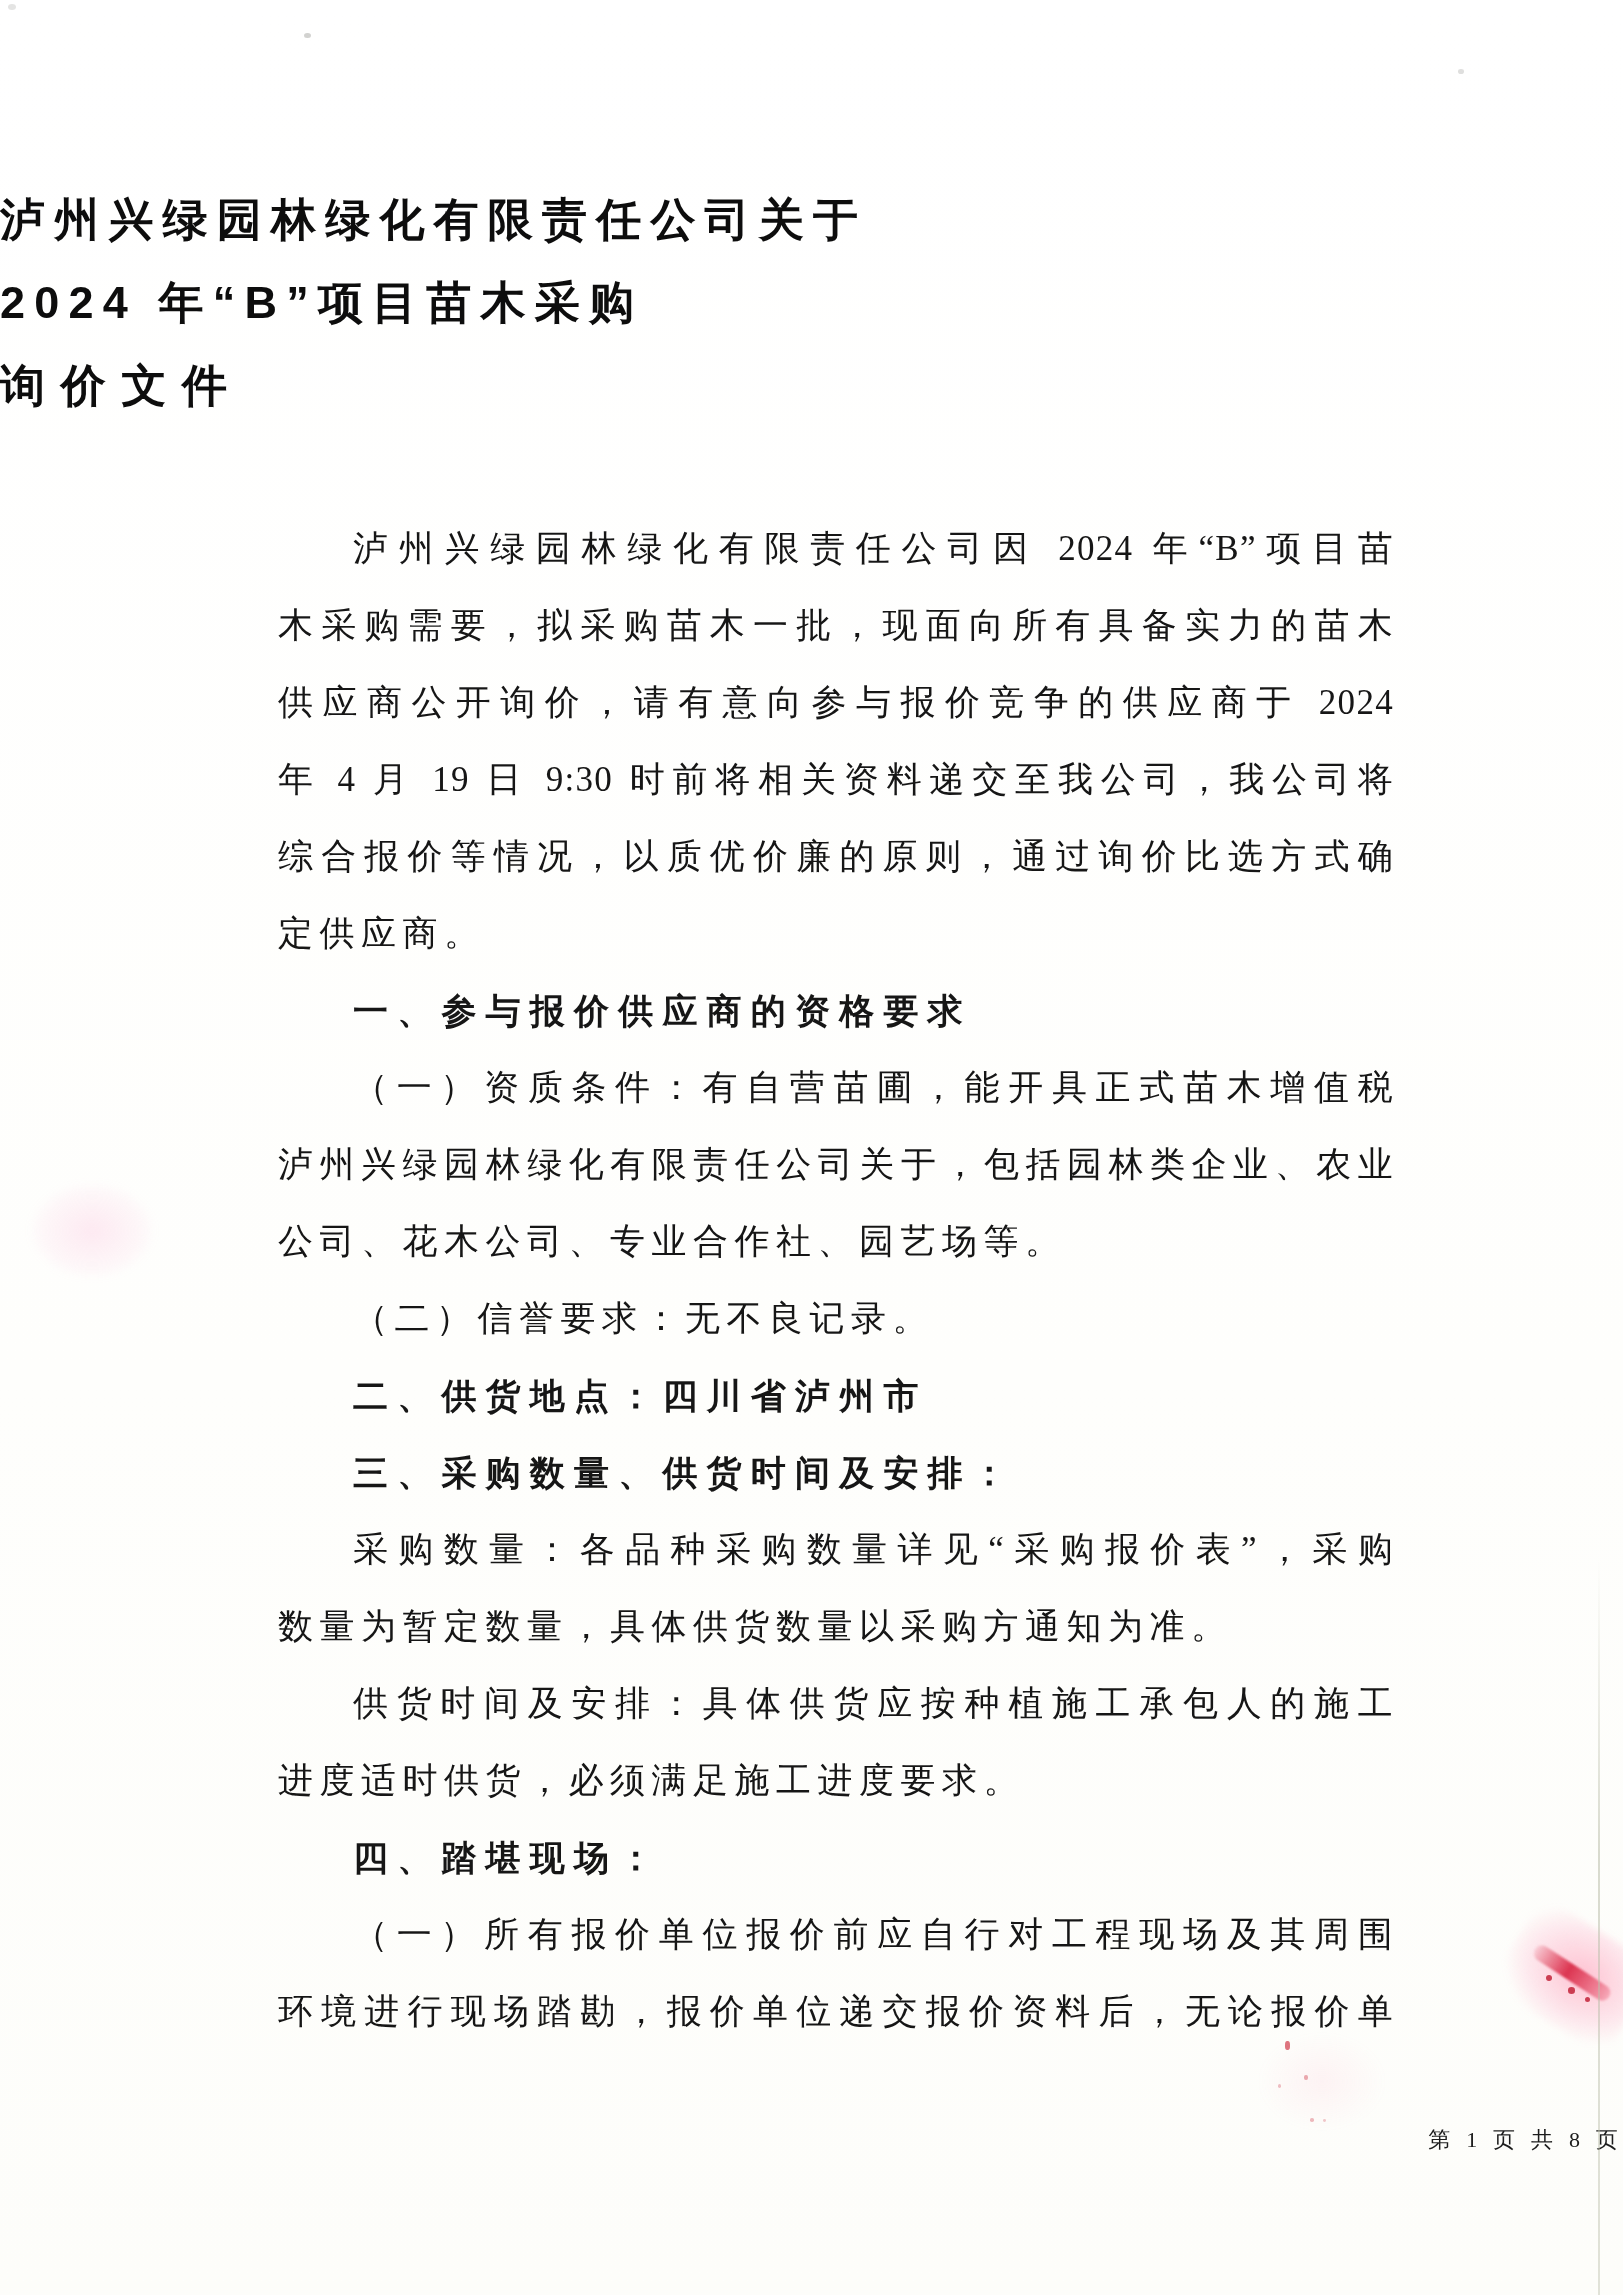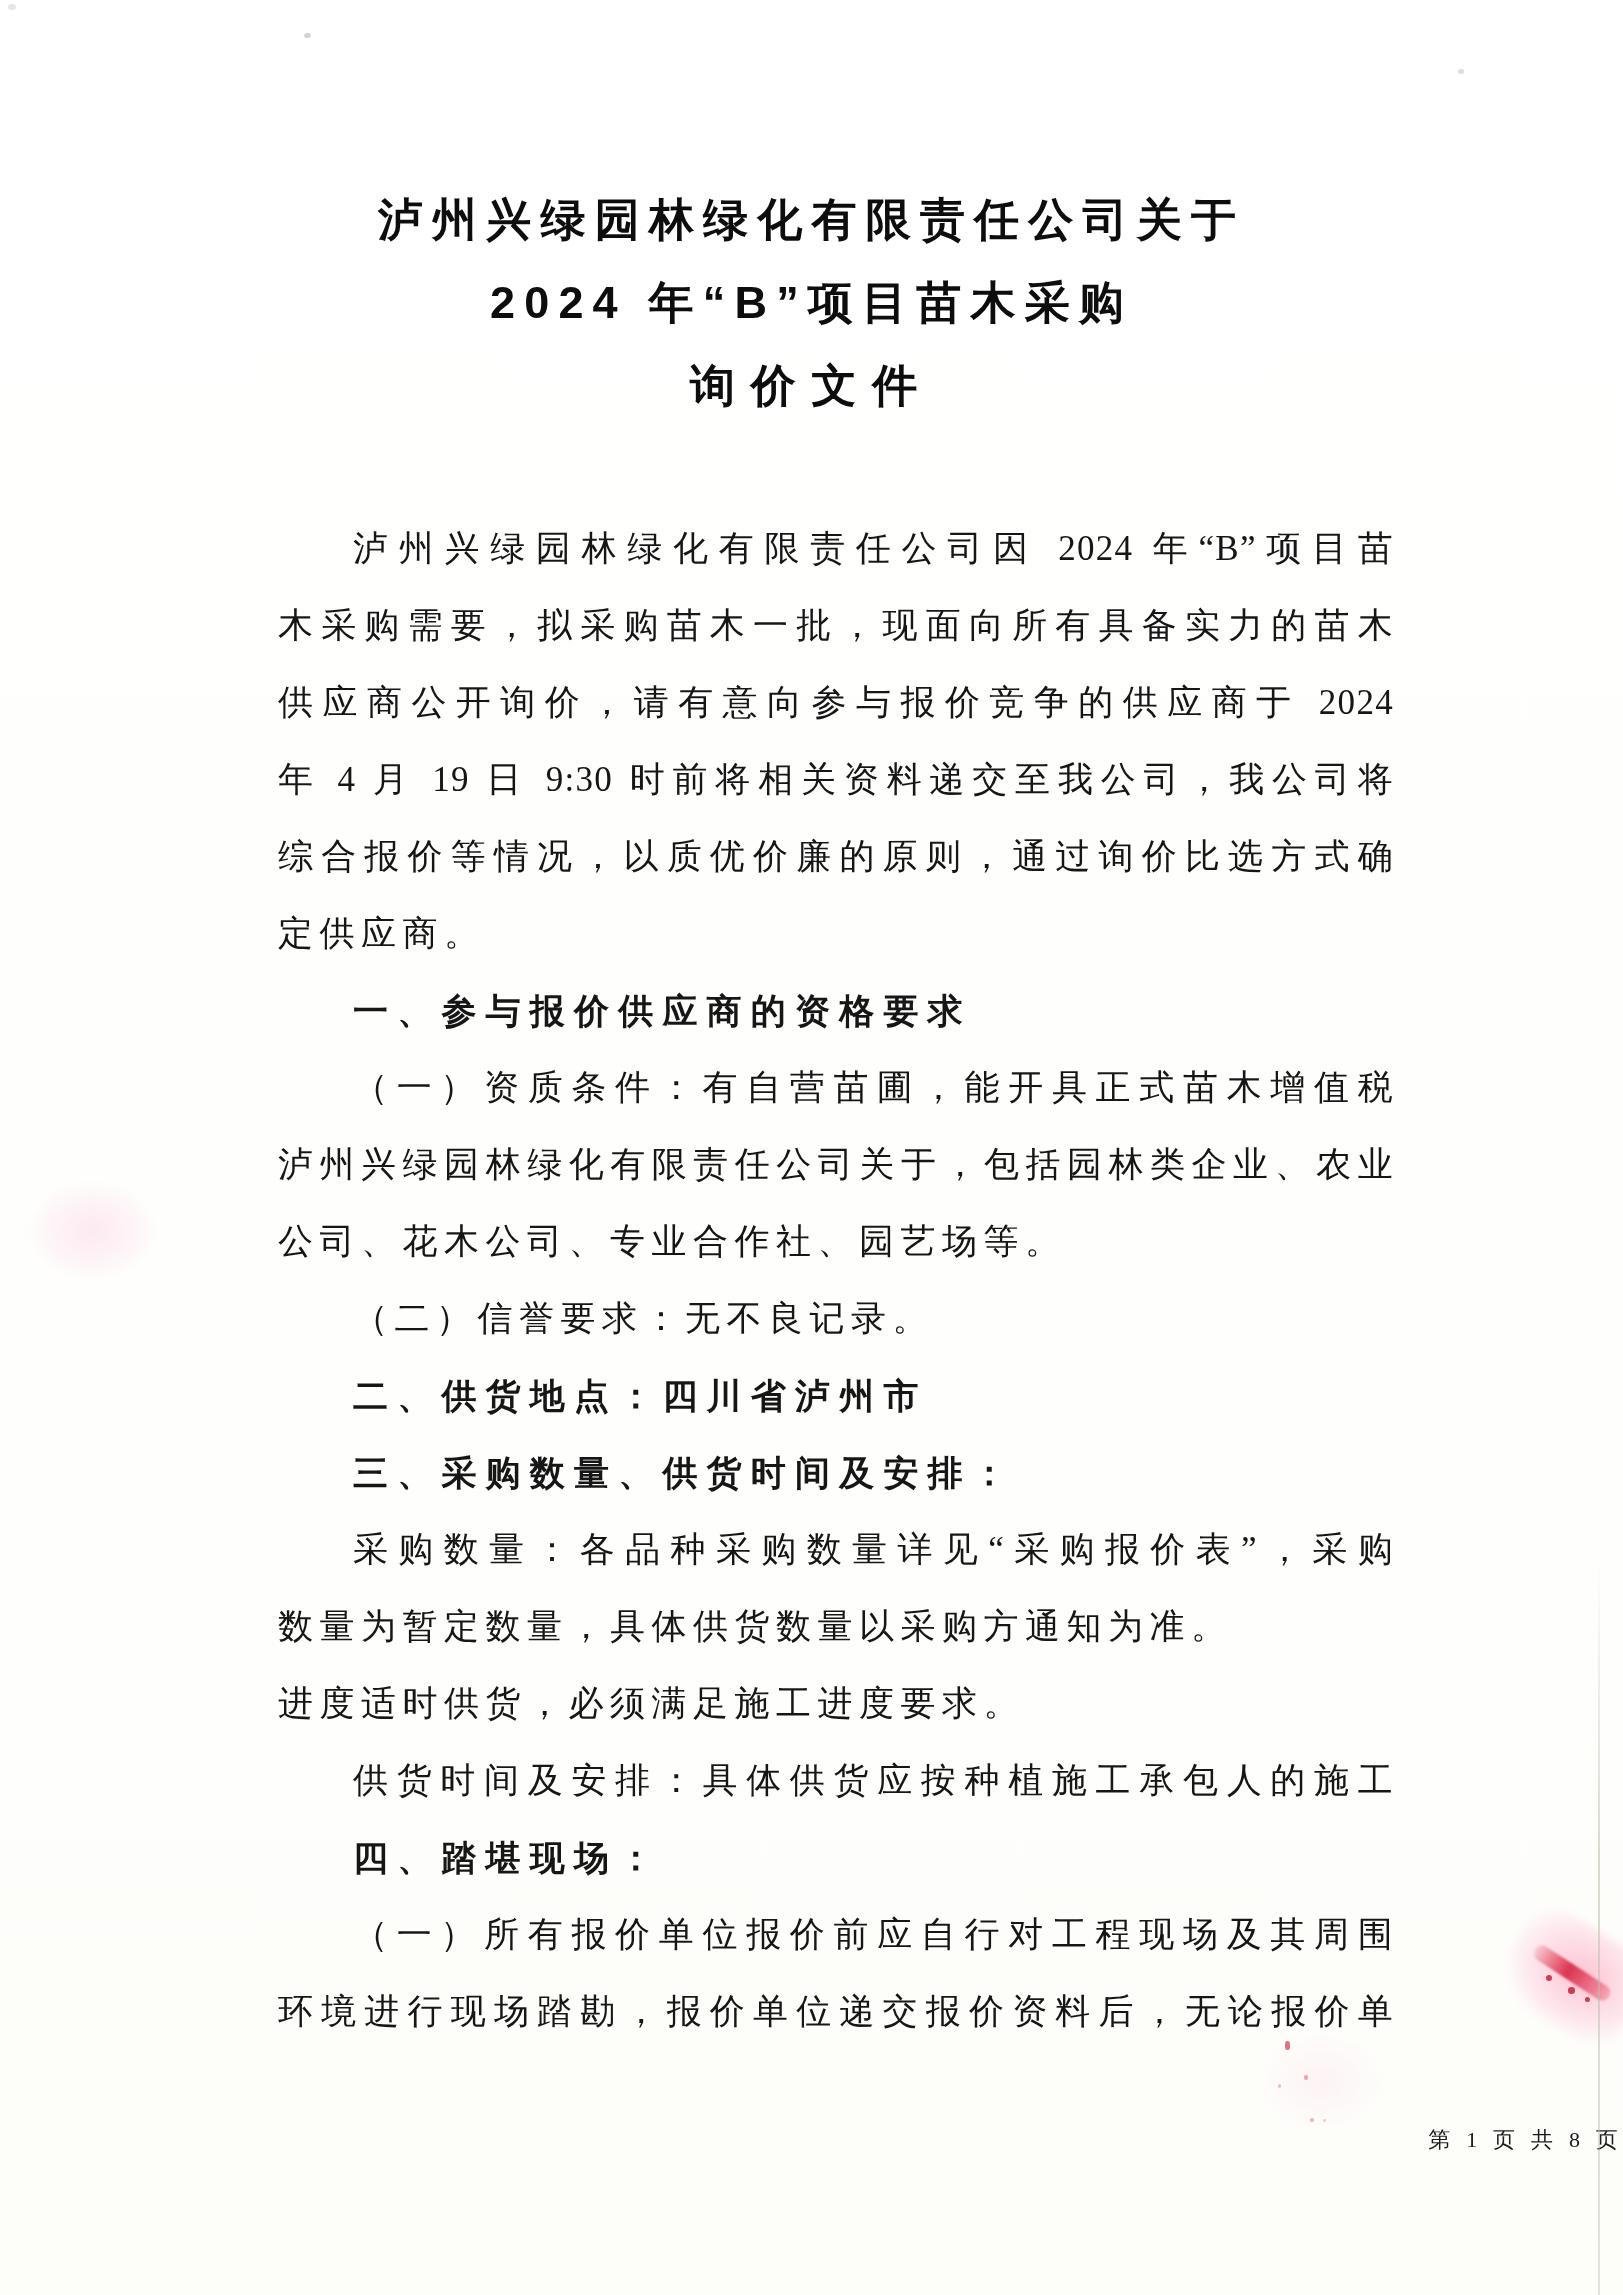--- a/index.html
+++ b/index.html
@@ -20,21 +20,20 @@
     background: linear-gradient(180deg, #ffffff 0%, #fefefc 60%, #fdfdfa 100%);
     overflow: hidden;
   }
 
   
   .doc-title {
     position: absolute;
     top: 178px;
     left: 0;
     width: 100%;
-    text-align: center;
     color: #0d0d0d;
     font-family: "Liberation Sans", sans-serif;
     font-weight: bold;
     font-size: 45px;
     line-height: 83px;
   }
   .title-line { letter-spacing: 9.2px; }
   .title-line.t3 { letter-spacing: 15.7px; }
 
   
@@ -182,22 +181,22 @@
       <div class="line">定供应商。</div>
       <div class="line bold indent">一、参与报价供应商的资格要求</div>
       <div class="line indent justify">（一）资质条件：有自营苗圃，能开具正式苗木增值税</div>
       <div class="line justify">泸州兴绿园林绿化有限责任公司关于，包括园林类企业、农业</div>
       <div class="line">公司、花木公司、专业合作社、园艺场等。</div>
       <div class="line indent">（二）信誉要求：无不良记录。</div>
       <div class="line bold indent">二、供货地点：四川省泸州市</div>
       <div class="line bold indent">三、采购数量、供货时间及安排：</div>
       <div class="line indent justify">采购数量：各品种采购数量详见“采购报价表”，采购</div>
       <div class="line">数量为暂定数量，具体供货数量以采购方通知为准。</div>
+      <div class="line indent justify">供货时间及安排：具体供货应按种植施工承包人的施工</div>
       <div class="line">进度适时供货，必须满足施工进度要求。</div>
-      <div class="line indent justify">供货时间及安排：具体供货应按种植施工承包人的施工</div>
       <div class="line bold indent">四、踏堪现场：</div>
       <div class="line indent justify">（一）所有报价单位报价前应自行对工程现场及其周围</div>
       <div class="line justify">环境进行现场踏勘，报价单位递交报价资料后，无论报价单</div>
     </main>
 
   <footer class="page-footer">第 1 页 共 8 页</footer>
 
   <div class="stain pink-smudge-left"></div>
   <div class="stain red-streak">
     <div class="halo"></div>

